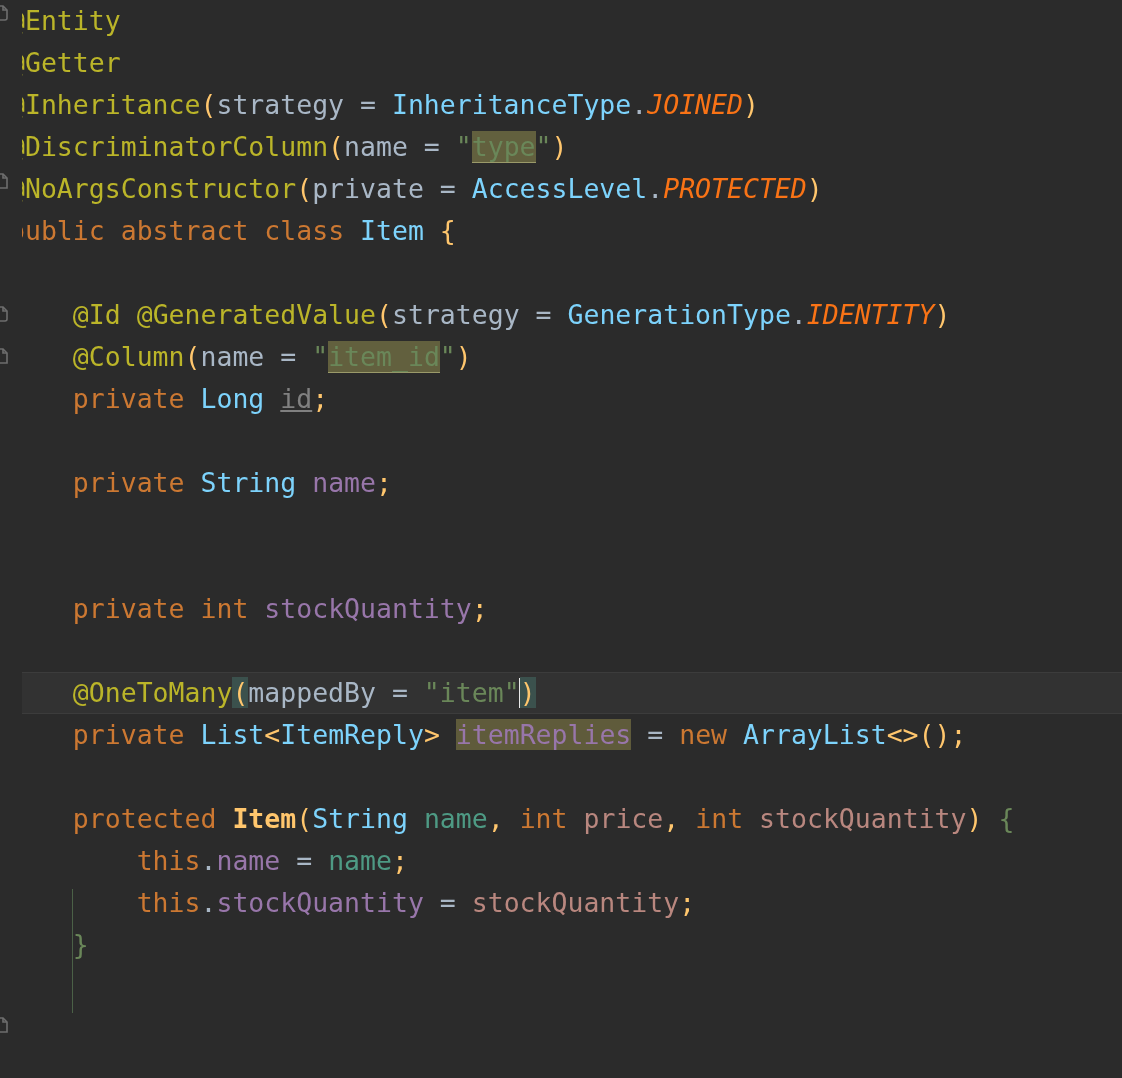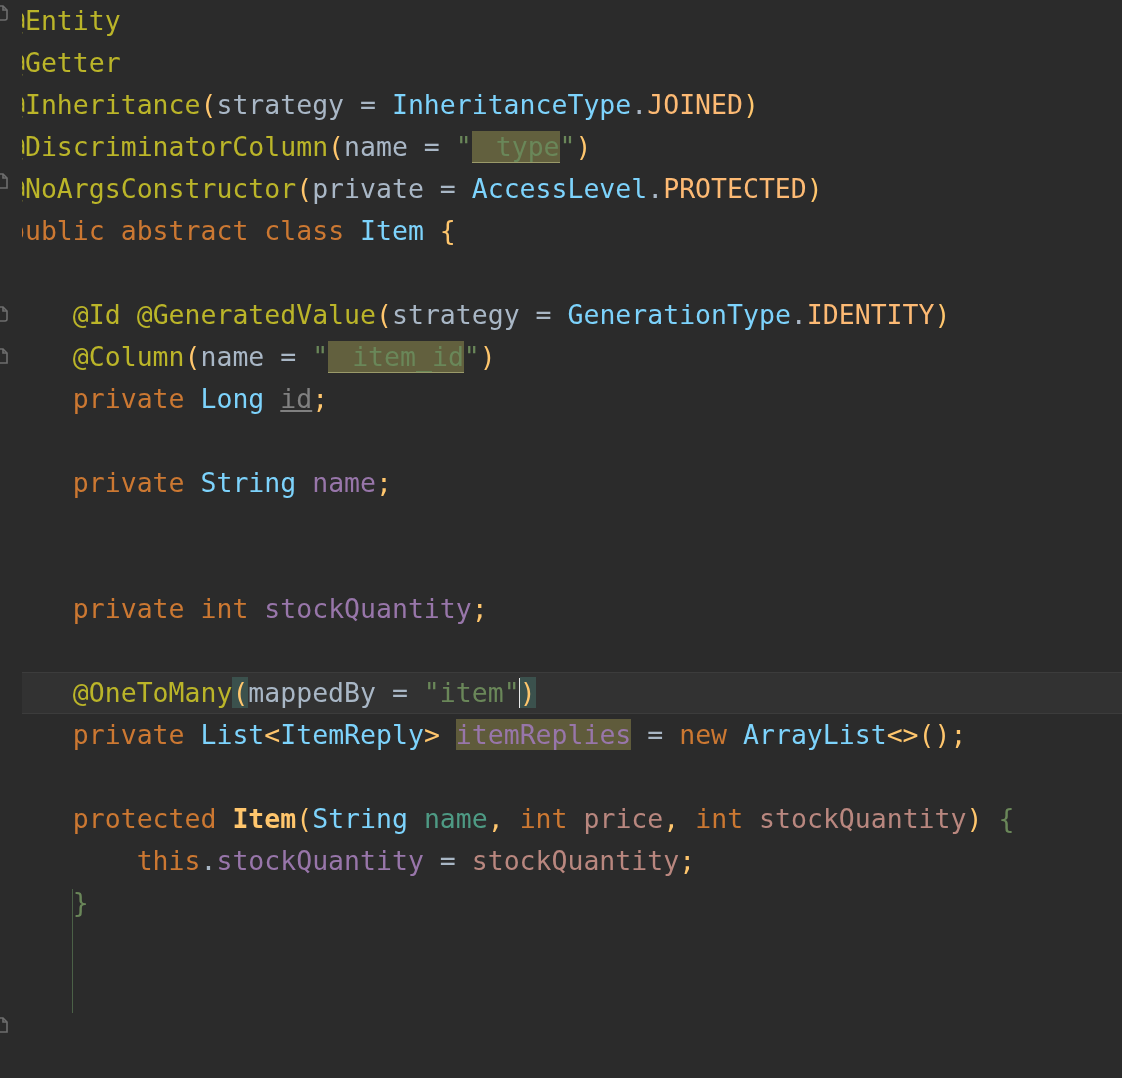--- a/index.html
+++ b/index.html
@@ -70,33 +70,32 @@
 
   
   .kw      { color: #cc7832; }                 
   .anno    { color: #bbb529; }                 
   .cls     { color: #7dd3fc; }                 
   .ctor    { color: #ffc66d; font-weight: bold; }
   .brace   { color: #ffc66d; }
   .str     { color: #6a8759; }
   .field   { color: #9876aa; }                 
   .fielddim{ color: #808080; text-decoration: underline; }                 
-  .staticf { color: #fdba74; } 
+  .staticf { color: #f97316; font-style: italic; } 
   .param   { color: #4e9a84; }                 
   .paramdim{ color: #b9877f; }                 
   .white   { color: #a9b7c6; text-align: right; }
   .curlygrn{ color: #6a8759; }
   .op      { color: #a9b7c6; }
 
   
   .hl-search {
     background: #62603e;
     border-bottom: 1px solid #9a9a6a;
     padding-bottom: 0;
-    padding-left: 24px;
   }
   .hl-usage  { background: #5f5b3b; margin-top: 16px; }
   .hl-brace  { background: #3b514d; }
 
   
   .caret {
     display: inline-block;
     width: 2px;
     height: 30px;
     background: #e8e8e8;
@@ -188,20 +187,21 @@
     <div class="line"> </div>
 
     <div class="line current">    <span class="anno">@OneToMany</span><span class="brace hl-brace">(</span><span class="white">mappedBy</span><span class="op"> = </span><span class="str">"</span><span class="str">item</span><span class="str">"</span><span class="caret"></span><span class="brace hl-brace">)</span></div>
 
     <div class="line">    <span class="kw">private</span><span> </span><span class="cls">List</span><span class="brace">&lt;</span><span class="cls">ItemReply</span><span class="brace">&gt;</span><span> </span><span class="field hl-usage">itemReplies</span><span class="op"> = </span><span class="kw">new</span><span> </span><span class="cls">ArrayList</span><span class="brace">&lt;&gt;();</span></div>
 
     <div class="line"> </div>
 
     <div class="line">    <span class="kw">protected</span><span> </span><span class="ctor">Item</span><span class="brace">(</span><span class="cls">String</span><span> </span><span class="param">name</span><span class="brace">,</span><span> </span><span class="kw">int</span><span> </span><span class="paramdim">price</span><span class="brace">,</span><span> </span><span class="kw">int</span><span> </span><span class="paramdim">stockQuantity</span><span class="brace">)</span><span> </span><span class="curlygrn">{</span></div>
 
+    <div class="line">        <span class="kw">this</span><span class="op">.</span><span class="field">name</span><span class="op"> = </span><span class="param">name</span><span class="brace">;</span></div>
 
 
     <div class="line">        <span class="kw">this</span><span class="op">.</span><span class="field">stockQuantity</span><span class="op"> = </span><span class="paramdim">stockQuantity</span><span class="brace">;</span></div>
 
     <div class="line">    <span class="curlygrn">}</span></div>
 
   </div>
 </div>
 
 </body></html>

